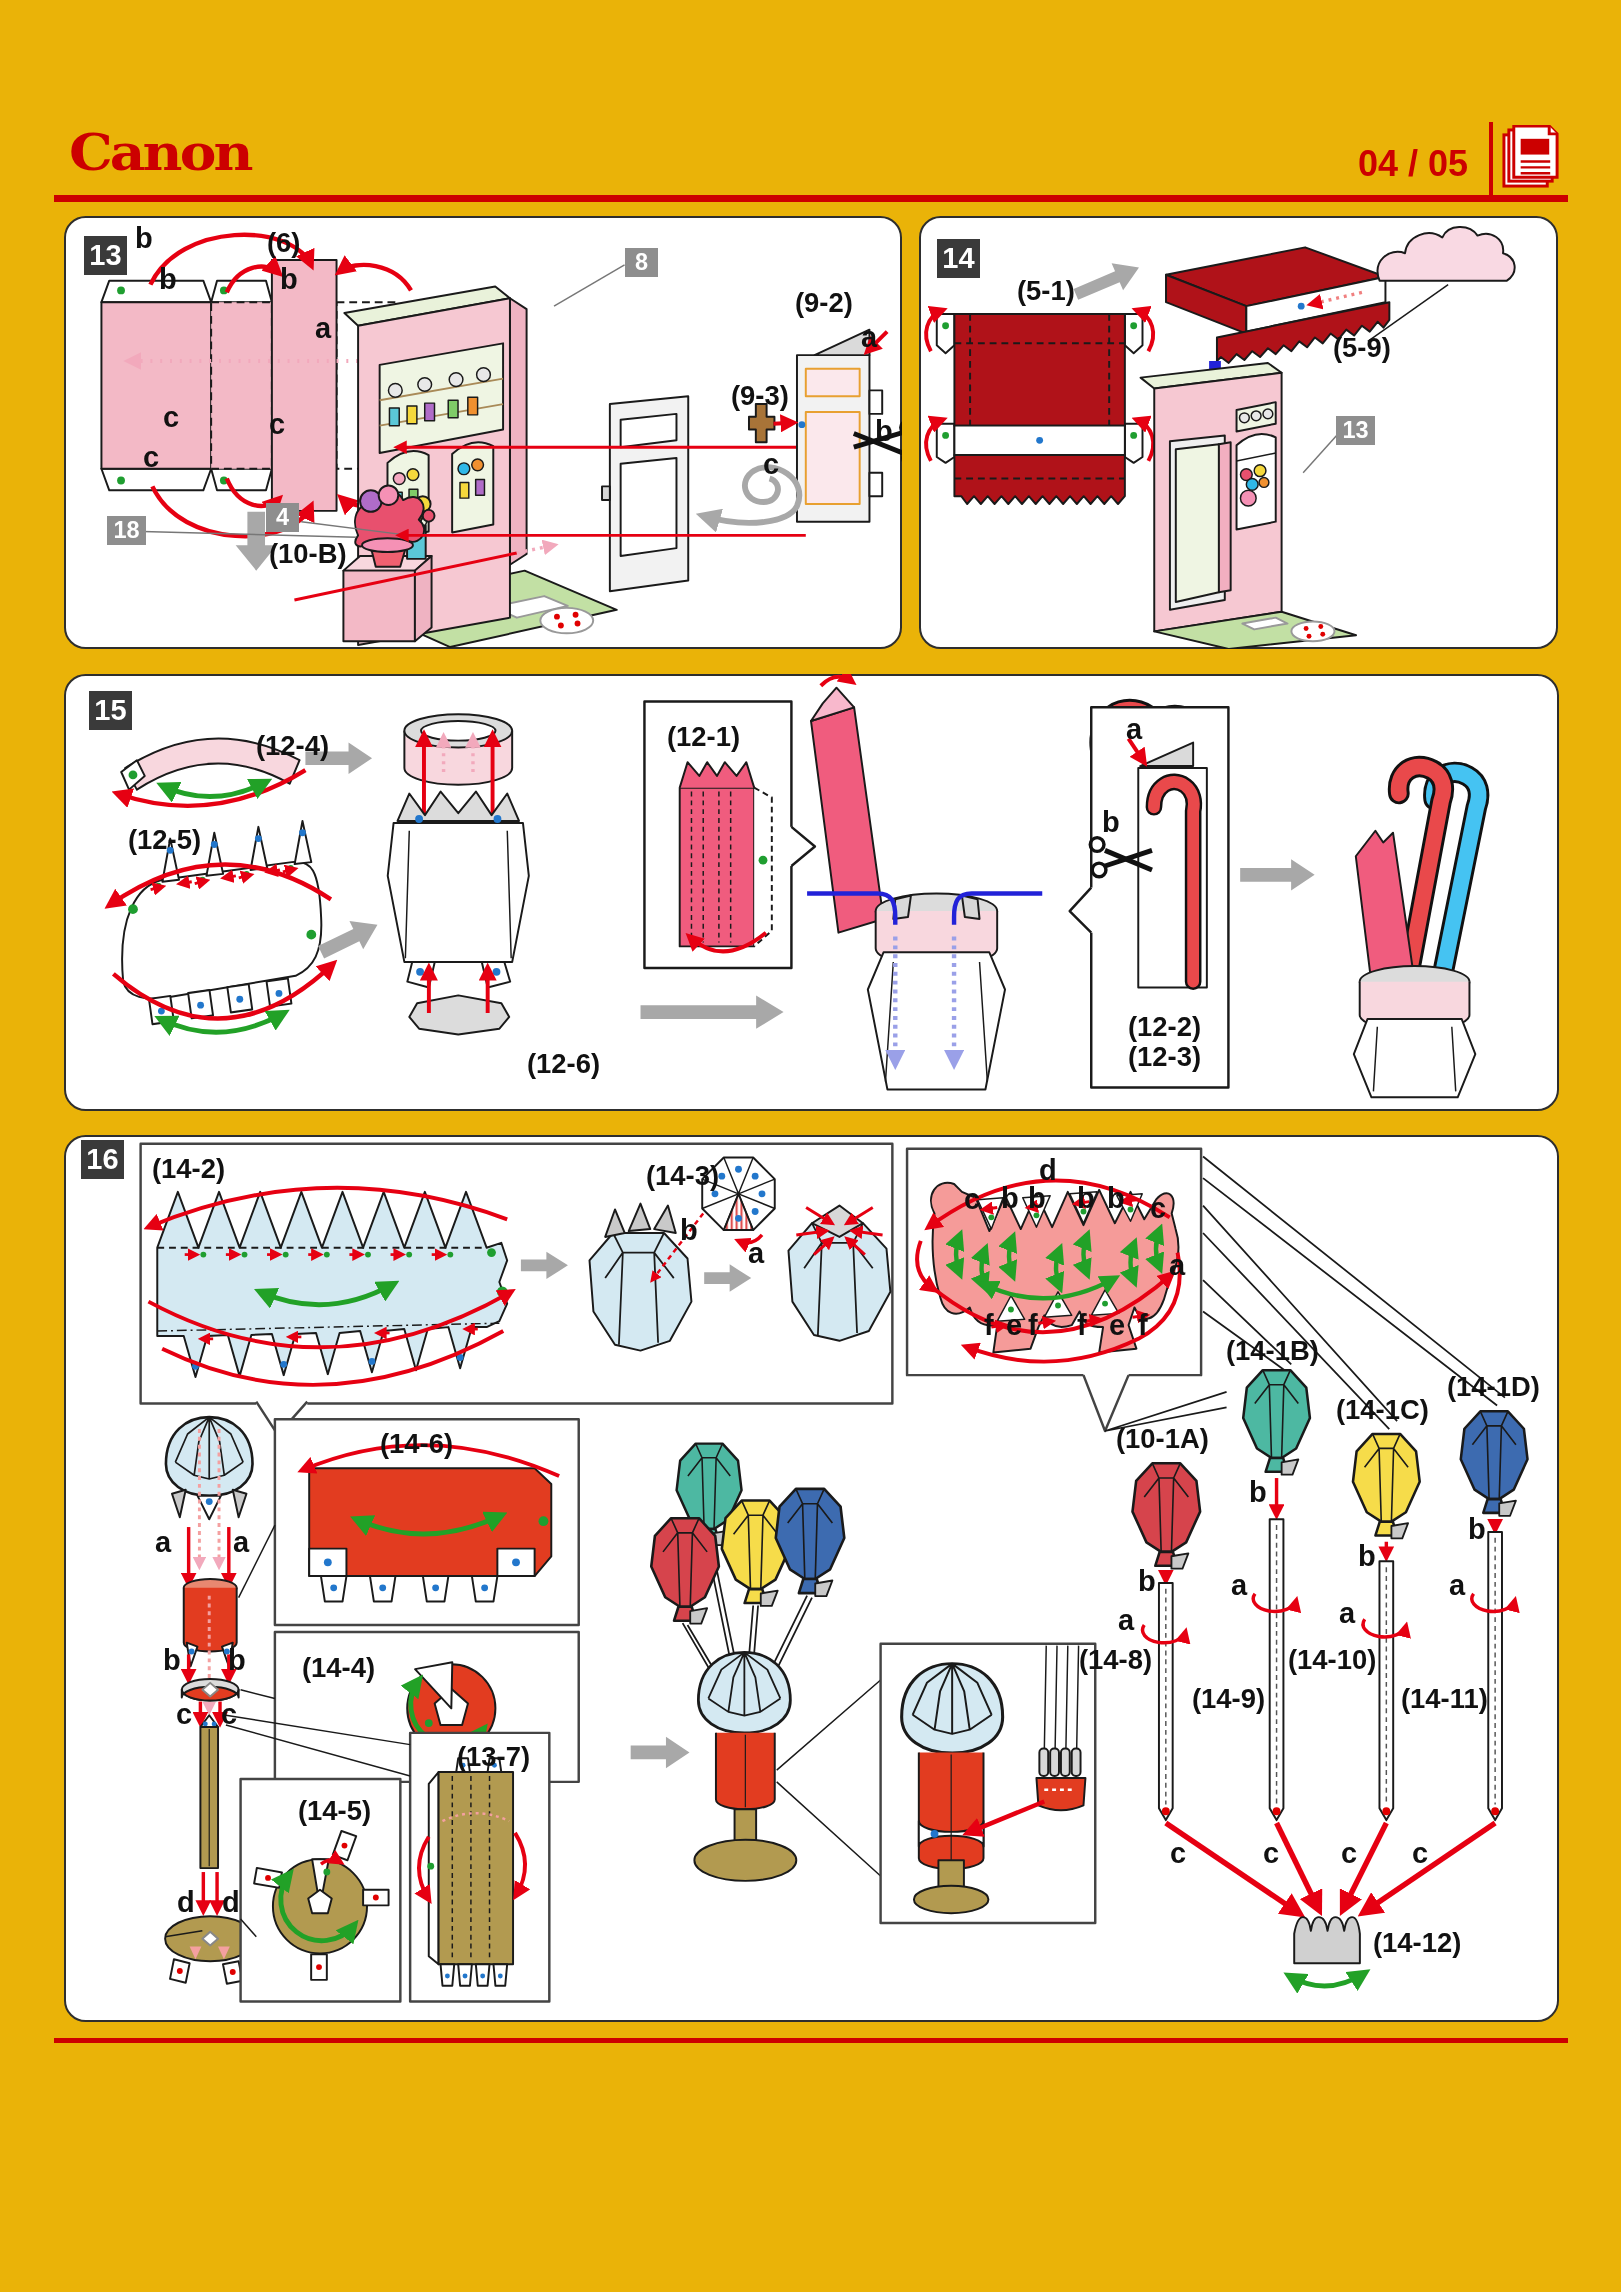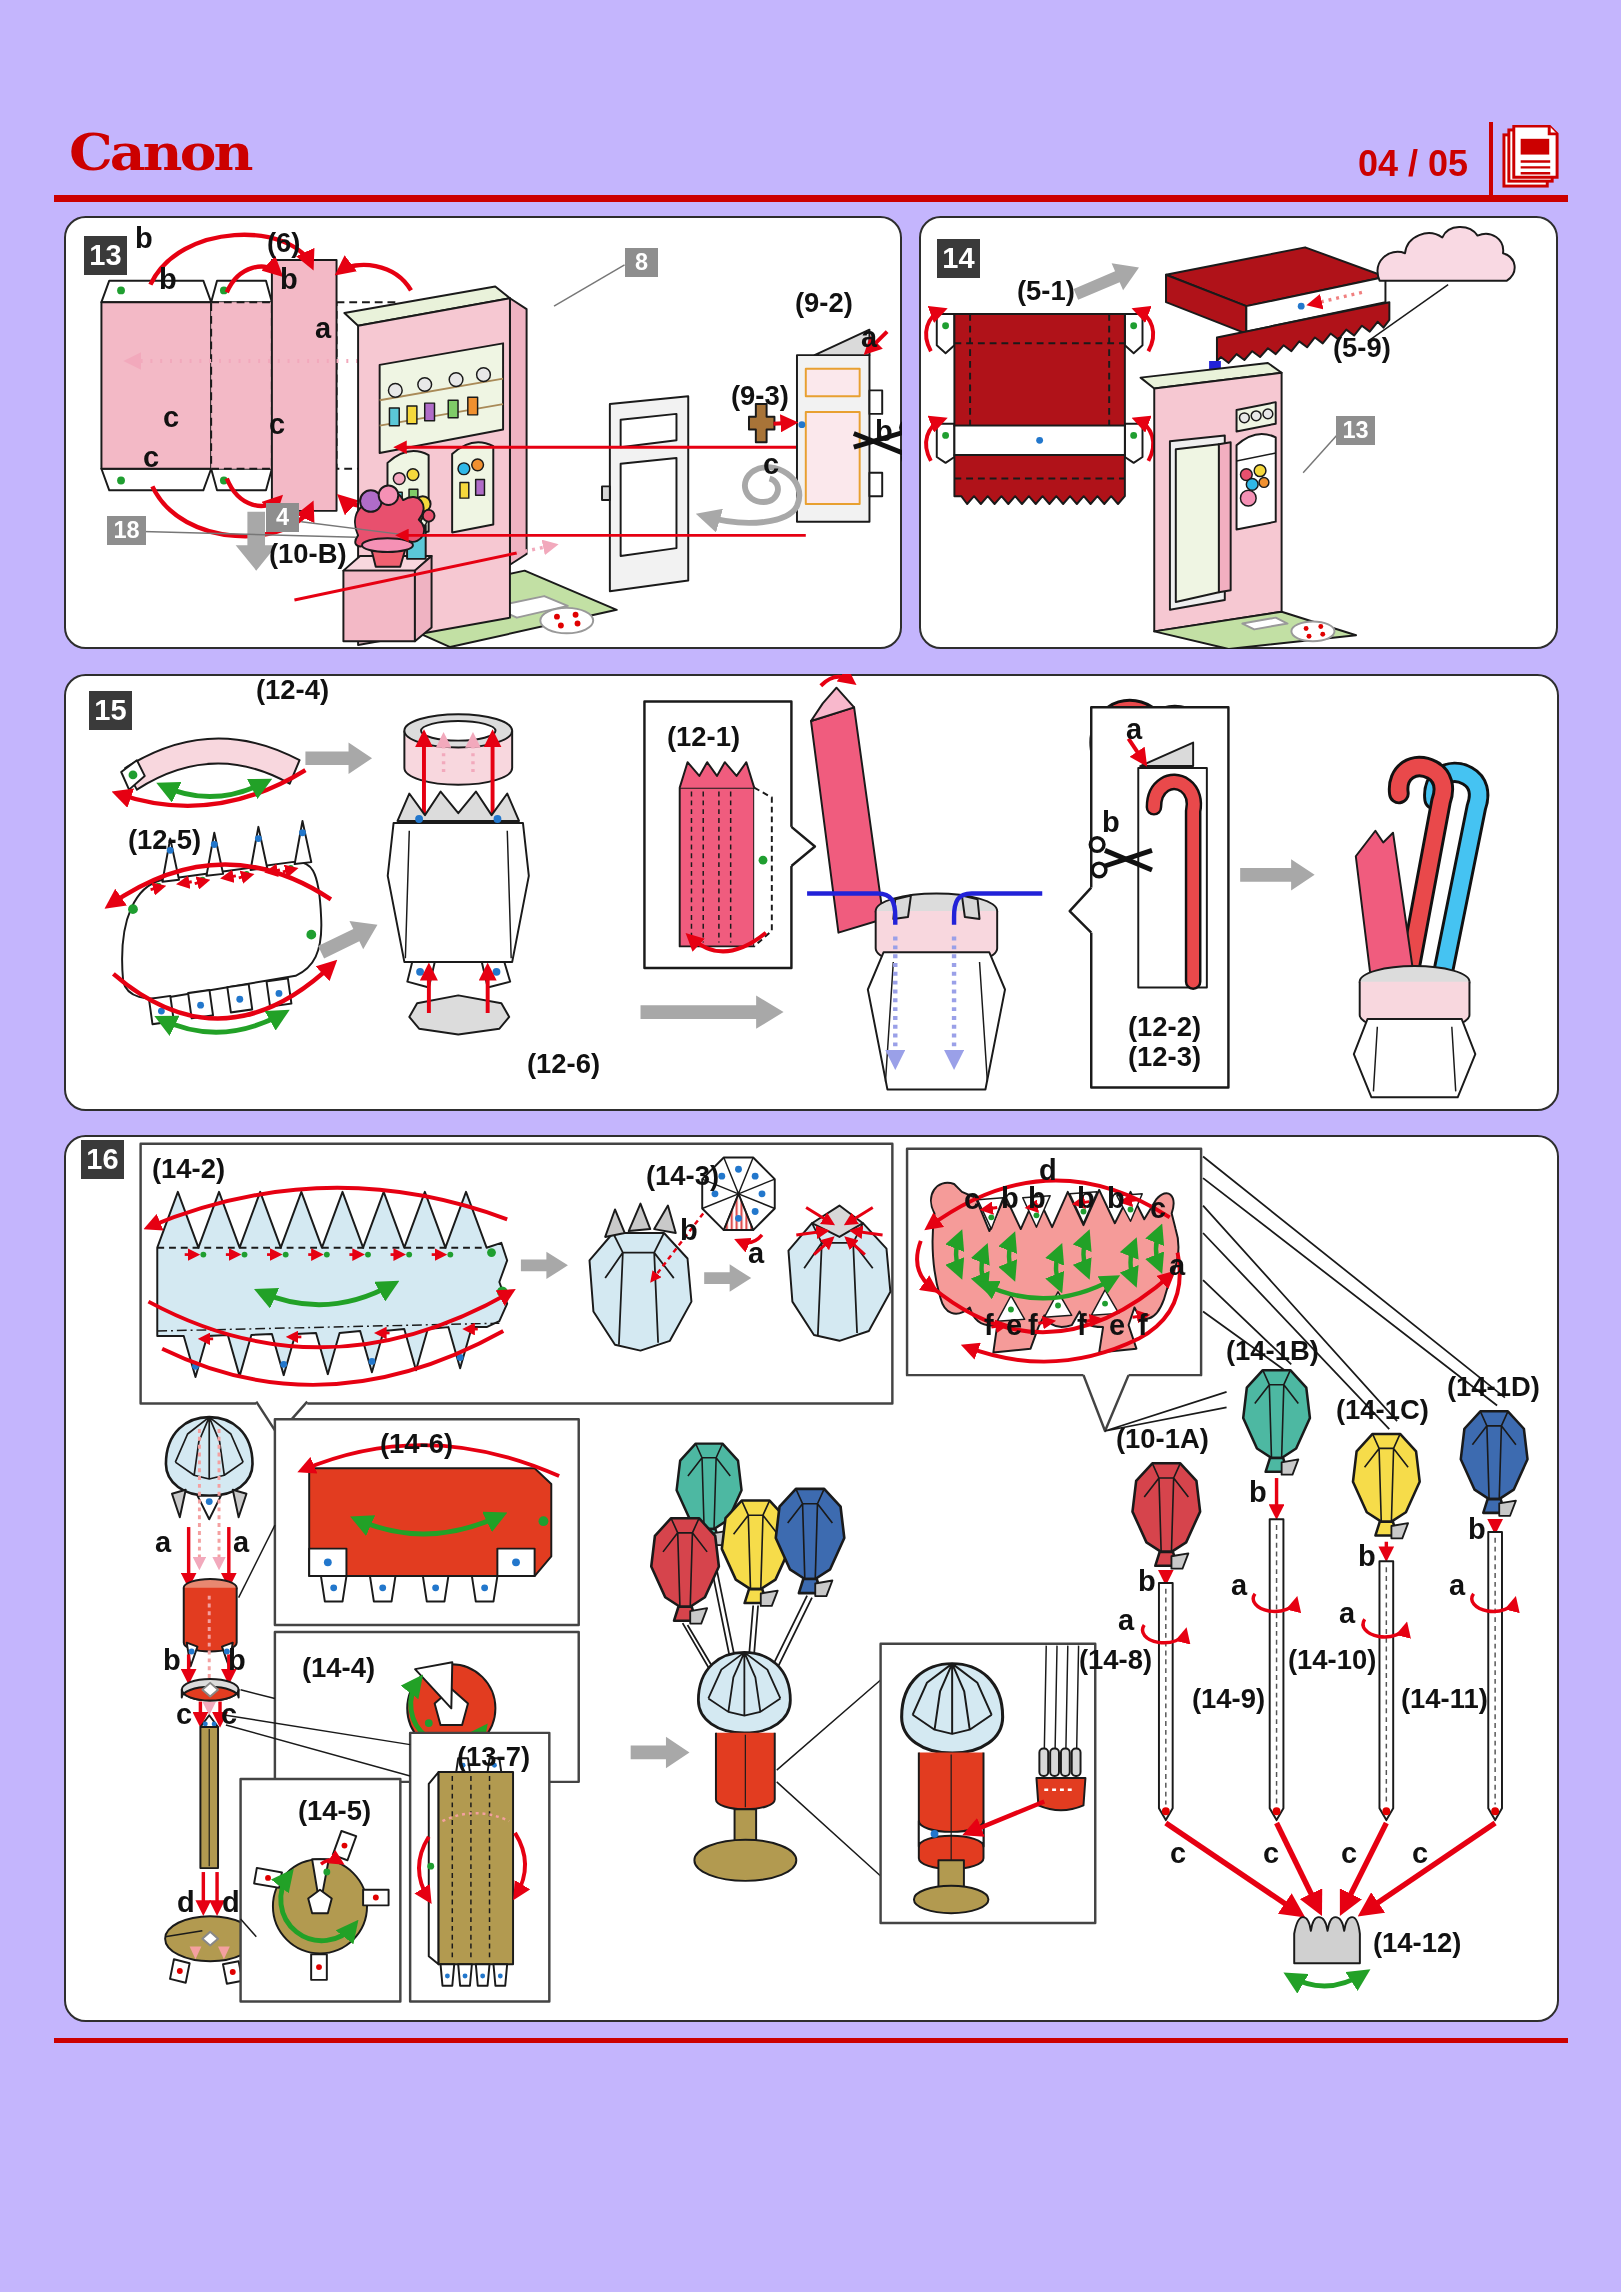--- a/index.html
+++ b/index.html
@@ -1,16 +1,16 @@
 <!DOCTYPE html>
 <html><head>
 <meta charset="utf-8">
 <style>
   html,body{margin:0;padding:0;background:#fff;}
-  .page{position:relative;width:1621px;height:2293px;background:#c4b5fd;overflow:hidden;
+  .page{position:relative;width:1621px;height:2293px;background:#eab308;overflow:hidden;
         font-family:"Liberation Sans",sans-serif;}
   .logo{position:absolute;left:69px;top:120px;font-family:"DejaVu Serif",serif;
         font-weight:bold;font-size:55px;color:#CC0000;letter-spacing:-2.9px;transform:scaleY(.92);}
   .pagenum{position:absolute;left:1358px;top:143px;font-size:36px;font-weight:bold;color:#CC0000;}
   .hvline{position:absolute;left:1489px;top:122px;width:3.9px;height:78px;background:#CC0000;}
   .hrule{position:absolute;left:54px;top:195px;width:1514px;height:6.9px;background:#CC0000;}
   .frule{position:absolute;left:54px;top:2038px;width:1514px;height:4.9px;background:#CC0000;}
   .copy{position:absolute;left:686px;top:2049px;width:843px;text-align:right;font-size:20.6px;color:#111;}
   .panel{position:absolute;border:2.9px solid #2e2e2e;border-radius:21.6px;background:#fff;box-sizing:border-box;}
   .art{position:absolute;}
@@ -853,21 +853,21 @@
   <span class="lbl" style="left:269px;top:540px">(10-B)</span>
   <span class="lbl" style="left:795px;top:289px">(9-2)</span>
   <span class="lbl" style="left:731px;top:382px">(9-3)</span>
   <span class="ltr" style="left:861px;top:323px">a</span>
   <span class="ltr" style="left:875px;top:417px">b</span>
   <span class="ltr" style="left:763px;top:450px">c</span>
 
   <span class="lbl" style="left:1017px;top:277px">(5-1)</span>
   <span class="lbl" style="left:1333px;top:334px">(5-9)</span>
 
-  <span class="lbl" style="left:256px;top:676px">(12-4)</span>
+  <span class="lbl" style="left:256px;top:732px">(12-4)</span>
   <span class="lbl" style="left:128px;top:826px">(12-5)</span>
   <span class="lbl" style="left:527px;top:1050px">(12-6)</span>
   <span class="lbl" style="left:667px;top:723px">(12-1)</span>
   <span class="ltr" style="left:1126px;top:715px">a</span>
   <span class="ltr" style="left:1102px;top:808px">b</span>
   <span class="lbl" style="left:1128px;top:1013px">(12-2)</span>
   <span class="lbl" style="left:1128px;top:1043px">(12-3)</span>
 
   <span class="lbl" style="left:152px;top:1155px">(14-2)</span>
   <span class="lbl" style="left:646px;top:1162px">(14-3)</span>

